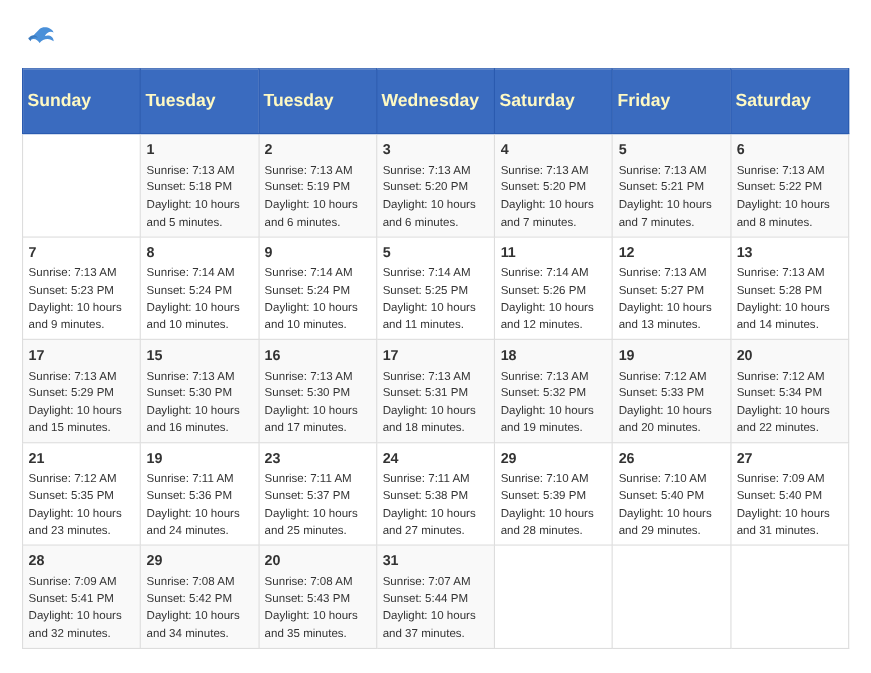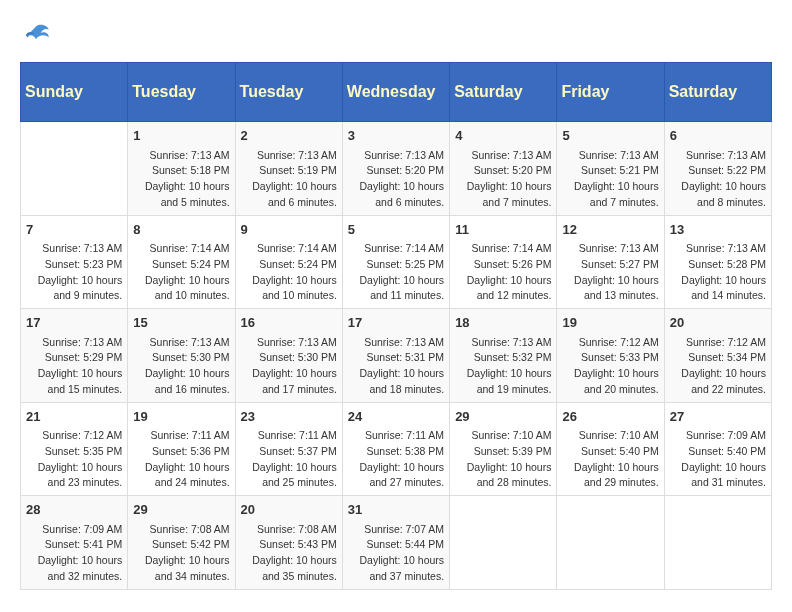--- a/index.html
+++ b/index.html
@@ -74,21 +74,20 @@
     }
     .day-num {
       font-size: 13px;
       font-weight: bold;
       display: block;
       margin-bottom: 2px;
     }
     .day-info {
       font-size: 10.5px;
       color: #333;
-      text-align: right;
     }
     tbody tr:nth-child(odd) {
       background: #f9f9f9;
     }
     tbody tr:nth-child(even) {
       background: #fff;
     }
     .empty-cell {
       background: #fff;
     }

